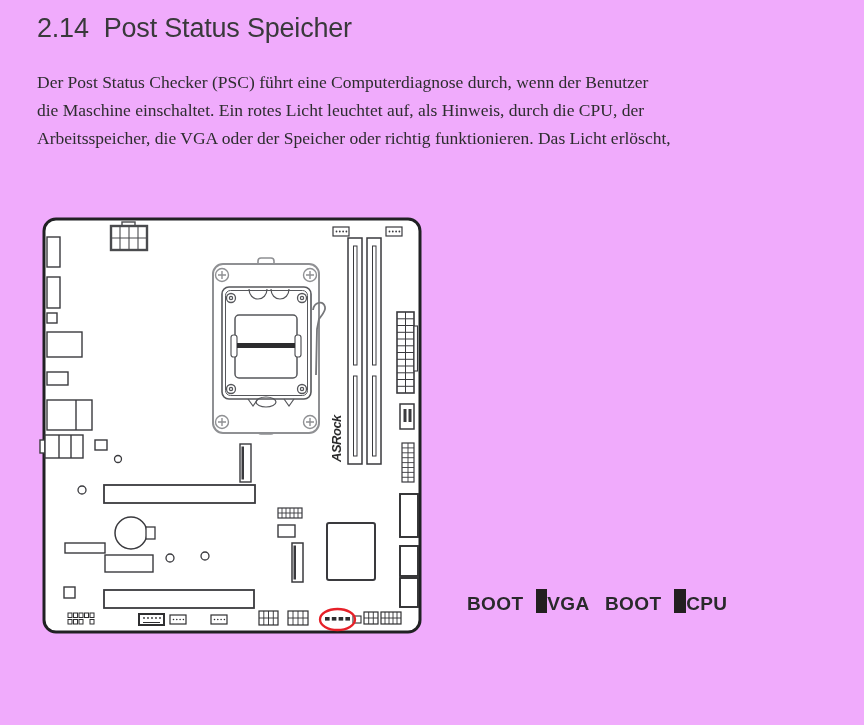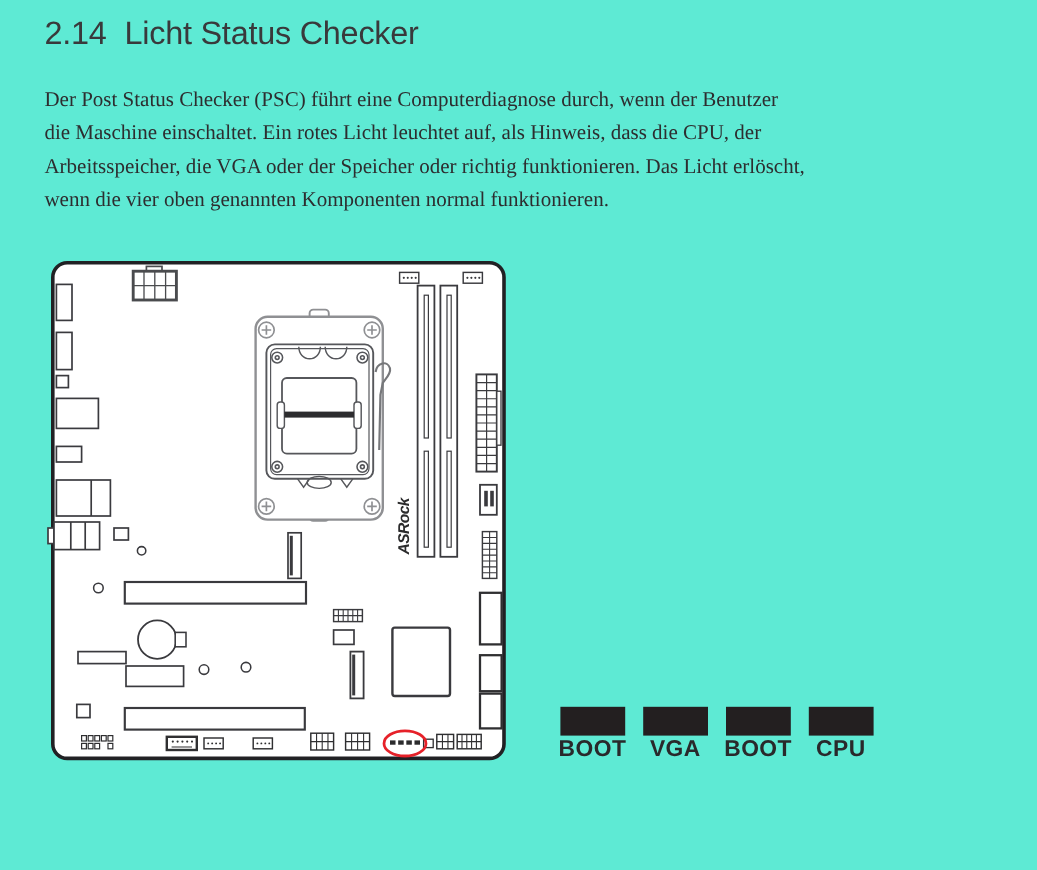--- a/index.html
+++ b/index.html
@@ -1,19 +1,19 @@
 <!DOCTYPE html>
 <html><head>
 <meta charset="utf-8">
 <style>
   html,body{margin:0;padding:0;background:#ffffff;}
   .page{
     position:relative;
     width:864px;height:725px;
-    background:#5eead4;
+    background:#f0abfc;
     overflow:hidden;
     font-family:"Liberation Sans",sans-serif;
   }
   .heading{
     position:absolute;left:37px;top:12px;
     display:flex;gap:15px;
     font-family:"Liberation Sans","DejaVu Sans",sans-serif;
     font-size:27px;line-height:32px;font-weight:400;
     color:#39393b;letter-spacing:-0.2px;
   }
@@ -21,44 +21,43 @@
     position:absolute;left:37px;top:68px;width:790px;
     font-family:"Liberation Serif","DejaVu Serif",serif;
     font-size:17.5px;color:#2d2d2f;
   }
   .intro .line{height:28px;line-height:28px;white-space:nowrap;}
   .diagram-svg{position:absolute;left:38px;top:213px;}
   .legend{
     position:absolute;left:467px;top:589px;
     display:flex;gap:15.5px;
   }
-  .legend-item{width:53.5px;display:flex;flex-direction:column;align-items:center;}
+  .legend-item{width:53.5px;display:flex;flex-direction:row;align-items:center;}
   .led-box{width:53.5px;height:24px;background:#231f20;}
   .led-label{
     margin-top:4px;
     font-family:"Liberation Sans","DejaVu Sans",sans-serif;
     font-size:19px;font-weight:700;color:#29292b;
     letter-spacing:0.4px;line-height:15px;white-space:nowrap;
   }
 </style>
 </head>
 <body>
 
 <div class="page">
 
   <div class="heading">
     <span>2.14</span>
-    <span>Licht Status Checker</span>
+    <span>Post Status Speicher</span>
   </div>
 
   <div class="intro">
     <div class="line">Der Post Status Checker (PSC) führt eine Computerdiagnose durch, wenn der Benutzer</div>
-    <div class="line">die Maschine einschaltet. Ein rotes Licht leuchtet auf, als Hinweis, dass die CPU, der</div>
+    <div class="line">die Maschine einschaltet. Ein rotes Licht leuchtet auf, als Hinweis, durch die CPU, der</div>
     <div class="line">Arbeitsspeicher, die VGA oder der Speicher oder richtig funktionieren. Das Licht erlöscht,</div>
-    <div class="line">wenn die vier oben genannten Komponenten normal funktionieren.</div>
   </div>
 
   <svg class="diagram-svg" width="388" height="424" viewBox="0 0 388 424">
 
     <rect x="6" y="6" width="376" height="413" rx="12" fill="#ffffff" stroke="#212124" stroke-width="3"></rect>
 
     <g fill="#ffffff" stroke="#4a4b4e">
       <rect x="84" y="9" width="13" height="5" stroke-width="1.4"></rect>
       <rect x="73" y="13" width="36" height="24" stroke-width="2.4"></rect>
       <path d="M82 13V37M91 13V37M100 13V37M73 25H109" stroke-width="1.1" fill="none"></path>

